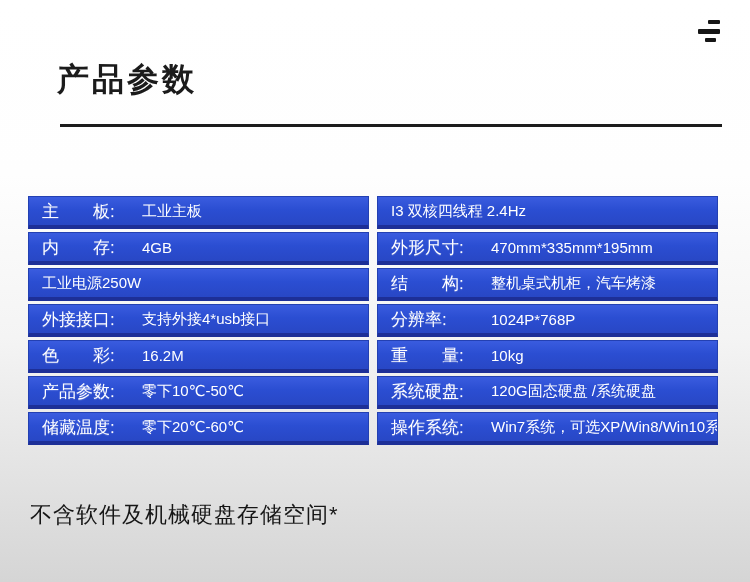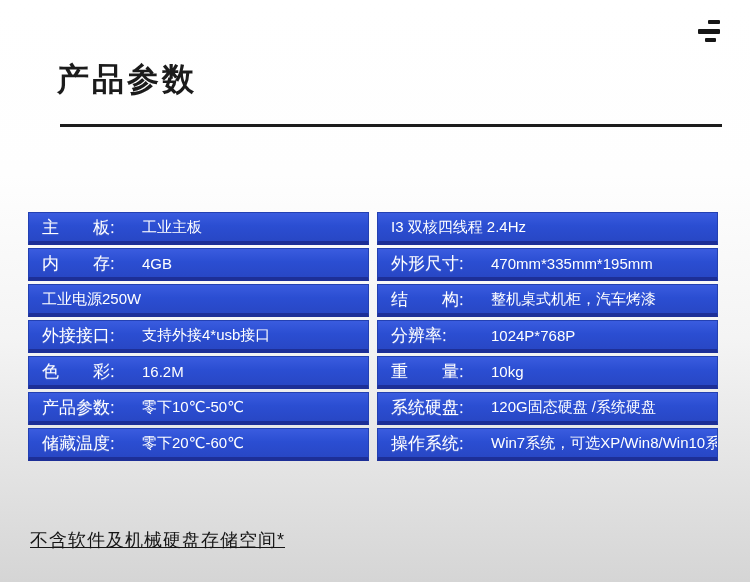--- a/index.html
+++ b/index.html
@@ -15,42 +15,42 @@
   .menu-icon .b1{left:14px;top:6px;width:12px;height:4px;}
   .menu-icon .b2{left:4px;top:15px;width:22px;height:5px;}
   .menu-icon .b3{left:11px;top:24px;width:11px;height:4px;}
   
   .page-title{
     position:absolute;left:57px;top:58px;
     font-size:32px;font-weight:800;color:#1b1b1b;letter-spacing:3px;
   }
   .title-rule{position:absolute;left:60px;top:124px;width:662px;height:3px;background:#1c1c1c;}
   
-  .specs{position:absolute;left:28px;top:196px;width:690px;display:flex;gap:8px;margin-top:16px;}
+  .specs{position:absolute;left:28px;top:196px;width:690px;display:flex;gap:8px;}
   .spec-col{flex:1;min-width:0;}
   .spec-row{
     height:28px;
     display:flex;align-items:center;
     padding-left:13px;
     color:#ffffff;
     background:linear-gradient(180deg,#3a5cdf 0%,#2b4ed2 45%,#2847c5 100%);
     border:1px solid #2340b2;
     border-bottom:4px solid #1d2f97;
     margin-bottom:3px;
     box-sizing:content-box;
   }
   .spec-row .lbl{
     font-size:17px;white-space:pre;flex:0 0 100px;
     text-shadow:0 1px 1px rgba(255,255,255,0.18);
   }
   .spec-row .val{font-size:15px;white-space:pre;overflow:hidden;text-align:right;}
   
   .footnote{
-    position:absolute;left:30px;top:528px;
-    font-size:18px;color:#161616;letter-spacing:1px;font-weight:400;text-decoration:underline;
+    position:absolute;left:30px;top:500px;
+    font-size:22px;color:#161616;letter-spacing:1px;font-weight:400;
   }
 </style>
 </head>
 <body>
 
 <div class="menu-icon">
   <span class="bar b1"></span>
   <span class="bar b2"></span>
   <span class="bar b3"></span>
 </div>

